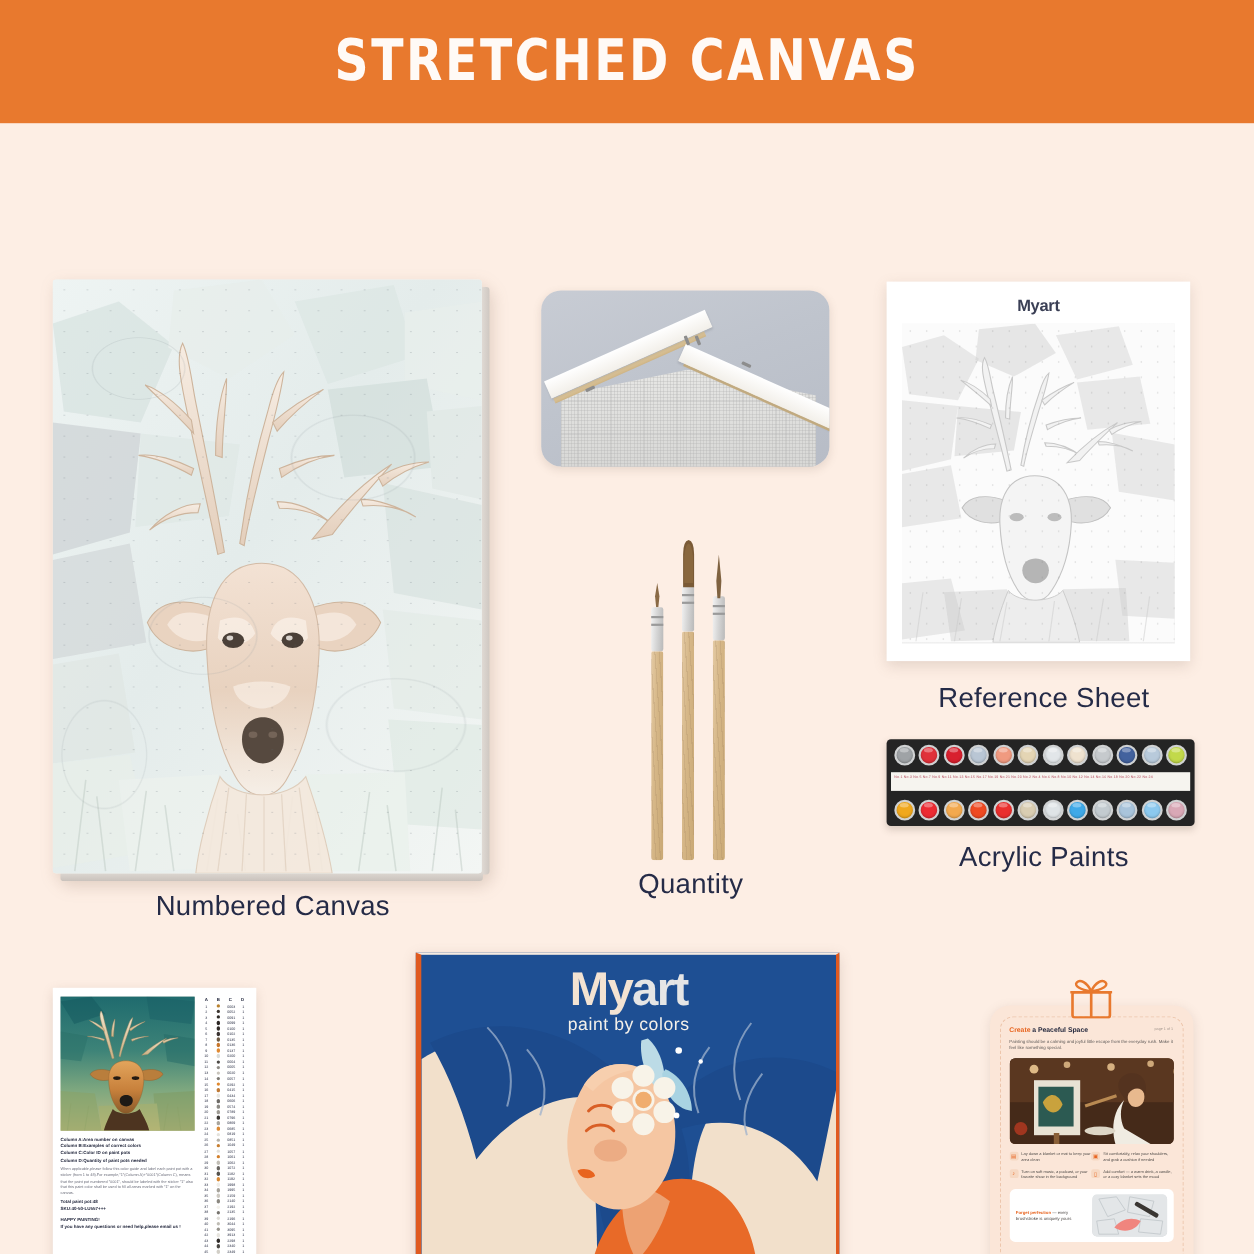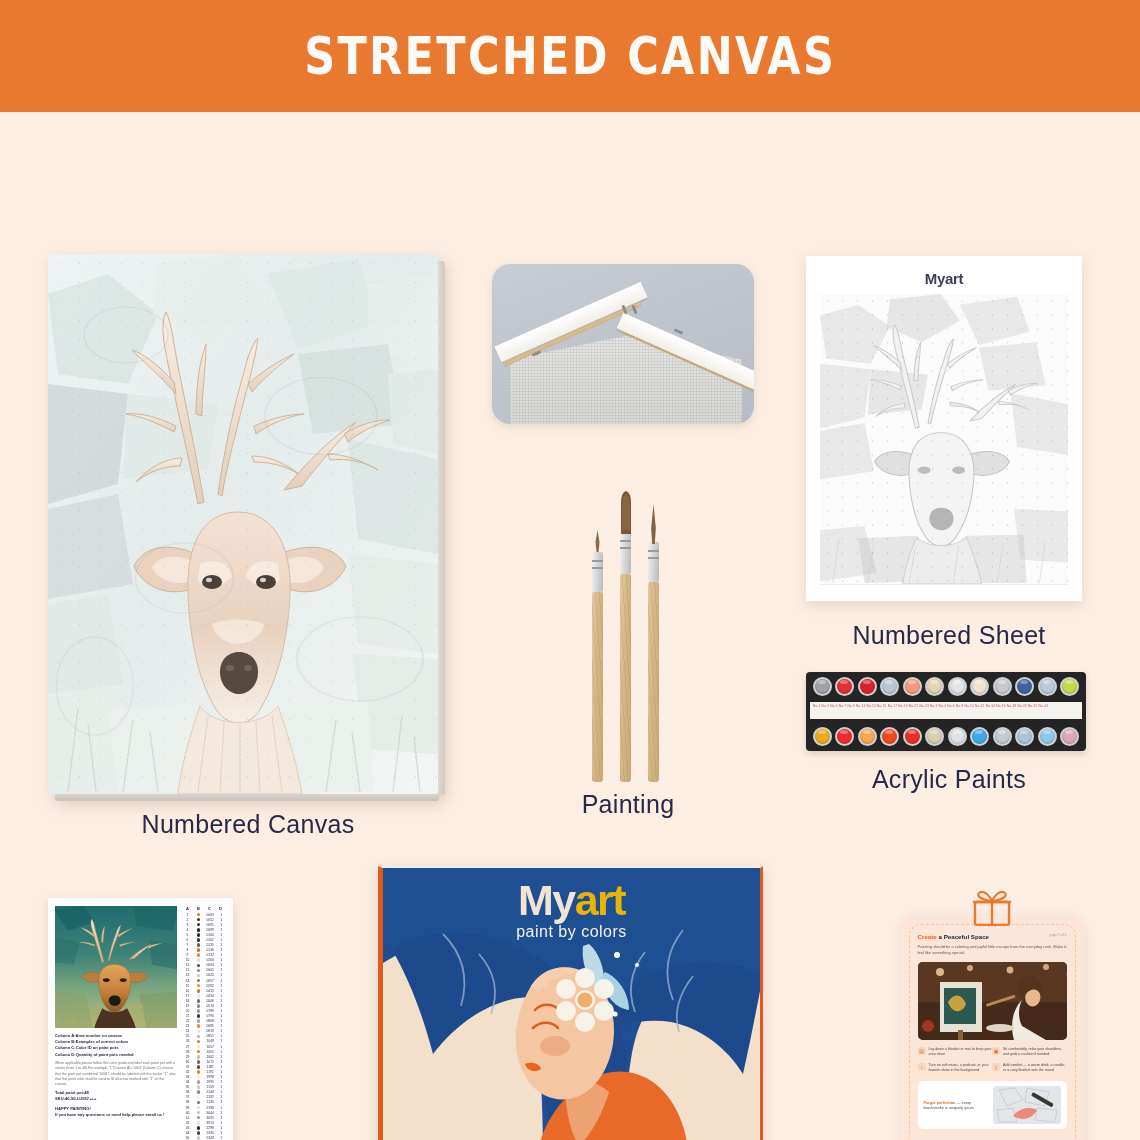--- a/index.html
+++ b/index.html
@@ -222,21 +222,21 @@
     background:#1e4f93; overflow:hidden;
     box-shadow:0 4px 12px rgba(130,105,90,.24);
     border-left:5px solid #e05a20;
     border-right:3px solid #e05a20;
     border-top:2px solid #f7ece2;
     border-bottom:2px solid #f7ece2;
   }
   .box-logo { position:absolute; top:10px; left:0; right:0; text-align:center; z-index:6; }
   .logo-line { font-size:43px; font-weight:700; letter-spacing:-1.5px; line-height:44px; }
   .logo-my { color:#f3e3d2; }
-  .logo-art { color:#eab308; }
+  .logo-art { color:#e5e5e5; }
   .logo-sub { color:#f5f1ea; font-size:16px; letter-spacing:.5px; margin-top:1px; }
 
   
   #pdf-cell { left:892px; top:780px; width:200px; height:296px; }
   .pdf-card {
     width:185px; height:262px; margin:22px auto 0;
     background:#fbe6d8; border-radius:18px;
     box-shadow:0 3px 10px rgba(130,105,90,.16);
     padding:10px 9px; position:relative;
   }
@@ -459,21 +459,21 @@
               <path d="M75 538 L85 465"></path>
               <path d="M140 538 L150 472"></path>
             <path d="M210 538 L218 470"></path>
               <path d="M278 538 L288 466"></path>
               <path d="M345 538 L354 462"></path>
           </g>
         </svg>
         <div class="ref-dots"></div>
       </div>
     </div>
-    <div class="cap" style="margin-top:20px;">Numbered Sheet</div>
+    <div class="cap" style="margin-top:20px;">Reference Sheet</div>
   </div>
 
   <div class="cell" id="brush-cell">
     <div class="brush-group">
 
       <div class="brush" style="left:24px; height:250px; width:11px;">
         <div class="handle" style="height:190px;"></div>
         <div class="ferrule" style="bottom:190px;"></div>
         <svg width="11" height="22" style="position:absolute;bottom:230px;left:0;">
           <path d="M5.5 0 L7.5 12 L6.5 22 L4.5 22 L3.5 12 Z" fill="#8a6a45"></path>
@@ -490,21 +490,21 @@
       </div>
 
       <div class="brush" style="left:80px; height:278px; width:11px;">
         <div class="handle" style="height:200px;"></div>
         <div class="ferrule" style="bottom:200px; height:40px;"></div>
         <svg width="11" height="40" style="position:absolute;bottom:238px;left:0;">
           <path d="M5.5 0 L7.8 24 L6.8 40 L4.2 40 L3.2 24 Z" fill="#7f6240"></path>
         </svg>
       </div>
     </div>
-    <div class="cap" style="margin-top:8px;">Painting</div>
+    <div class="cap" style="margin-top:8px;">Quantity</div>
   </div>
 
   <div class="cell" id="paint-cell">
     <div class="tray">
       <div class="pot-row" id="row-top">
           <div class="pot" style="background: rgb(159, 163, 166);"></div>
           <div class="pot" style="background: rgb(224, 49, 58);"></div>
           <div class="pot" style="background: rgb(216, 32, 46);"></div>
           <div class="pot" style="background: rgb(185, 198, 212);"></div>
           <div class="pot" style="background: rgb(240, 154, 128);"></div>

